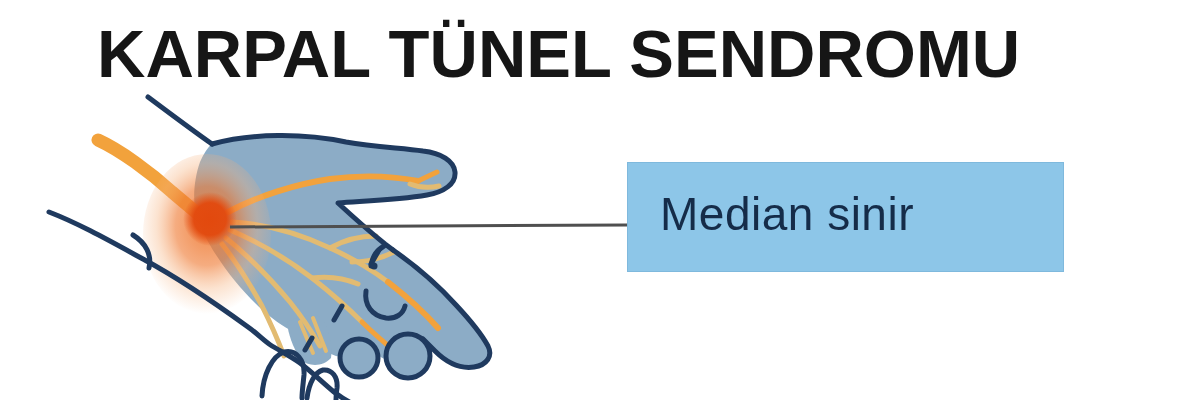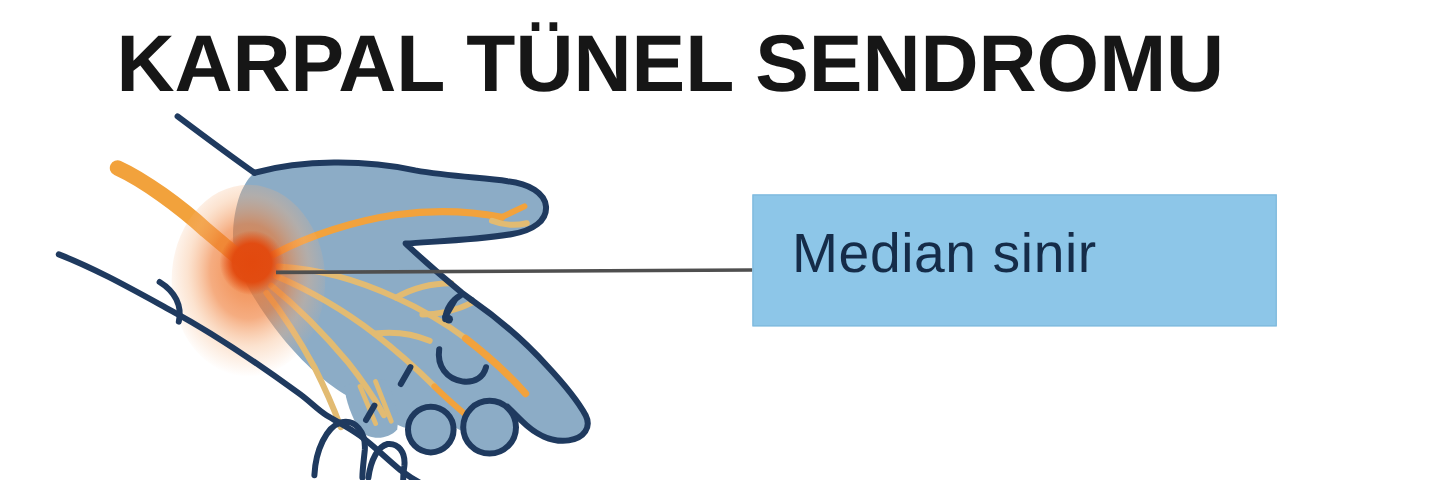--- a/index.html
+++ b/index.html
@@ -17,22 +17,22 @@
   .stage{position:absolute;inset:0;width:1200px;height:400px;}
   .title{
     position:absolute;left:85px;top:20px;width:1100px;
     font-size:67px;line-height:1;font-weight:bold;letter-spacing:0px;
     color:var(--title-text);white-space:nowrap;margin-left:12px;
   }
   .illustration{position:absolute;left:0;top:0;width:1200px;height:400px;}
   .label-box{
     position:absolute;left:627px;top:162px;width:437px;height:110px;
     background:var(--label-bg);border:1px solid var(--label-border);
-    box-sizing:border-box;display:flex;align-items:center;
-    padding-left:32px;padding-bottom:12px;
+    box-sizing:border-box;display:flex;align-items:flex-end;
+    padding-left:32px;padding-bottom:30px;
   }
   .label-box span{
     font-size:46px;color:var(--label-text);letter-spacing:0.5px;
   }
 </style>
 </head>
 <body>
 
 <div class="stage">
 

